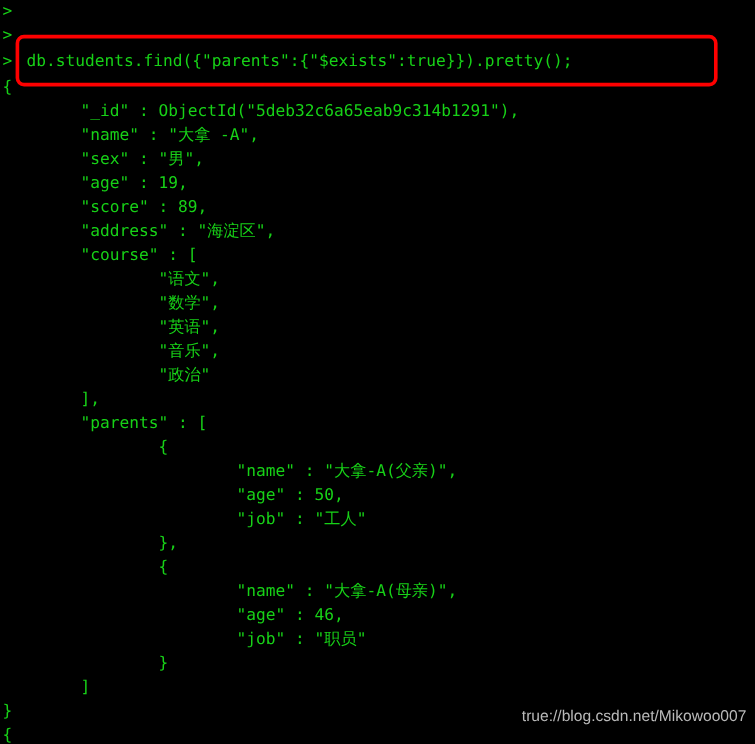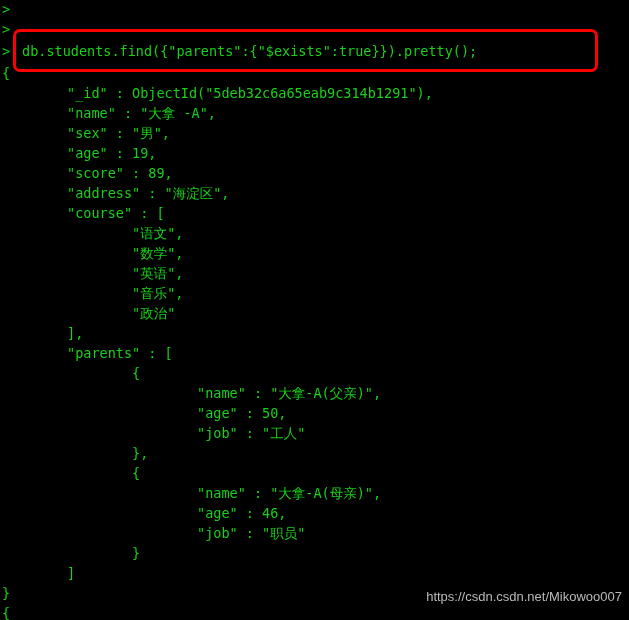--- a/index.html
+++ b/index.html
@@ -109,13 +109,13 @@
   <div class="prompt-row" style="top:41px;">&gt;</div>
 
   <div id="cmd-text">db.students.find({"parents":{"$exists":true}}).pretty();</div>
 
   <div id="cmd-highlight"></div>
 
   <div id="doc-body"><div class="line">{</div><div class="line">        "_id" : ObjectId("5deb32c6a65eab9c314b1291"),</div><div class="line">        "name" : "大拿 -A",</div><div class="line">        "sex" : "男",</div><div class="line">        "age" : 19,</div><div class="line">        "score" : 89,</div><div class="line">        "address" : "海淀区",</div><div class="line">        "course" : [</div><div class="line">                "语文",</div><div class="line">                "数学",</div><div class="line">                "英语",</div><div class="line">                "音乐",</div><div class="line">                "政治"</div><div class="line">        ],</div><div class="line">        "parents" : [</div><div class="line">                {</div><div class="line">                        "name" : "大拿-A(父亲)",</div><div class="line">                        "age" : 50,</div><div class="line">                        "job" : "工人"</div><div class="line">                },</div><div class="line">                {</div><div class="line">                        "name" : "大拿-A(母亲)",</div><div class="line">                        "age" : 46,</div><div class="line">                        "job" : "职员"</div><div class="line">                }</div><div class="line">        ]</div><div class="line">}</div><div class="line">{</div></div>
 
 </div>
 
-<div id="watermark">https://csdn.csdn.net/Mikowoo007</div>
+<div id="watermark">true://blog.csdn.net/Mikowoo007</div>
 
 </body></html>

